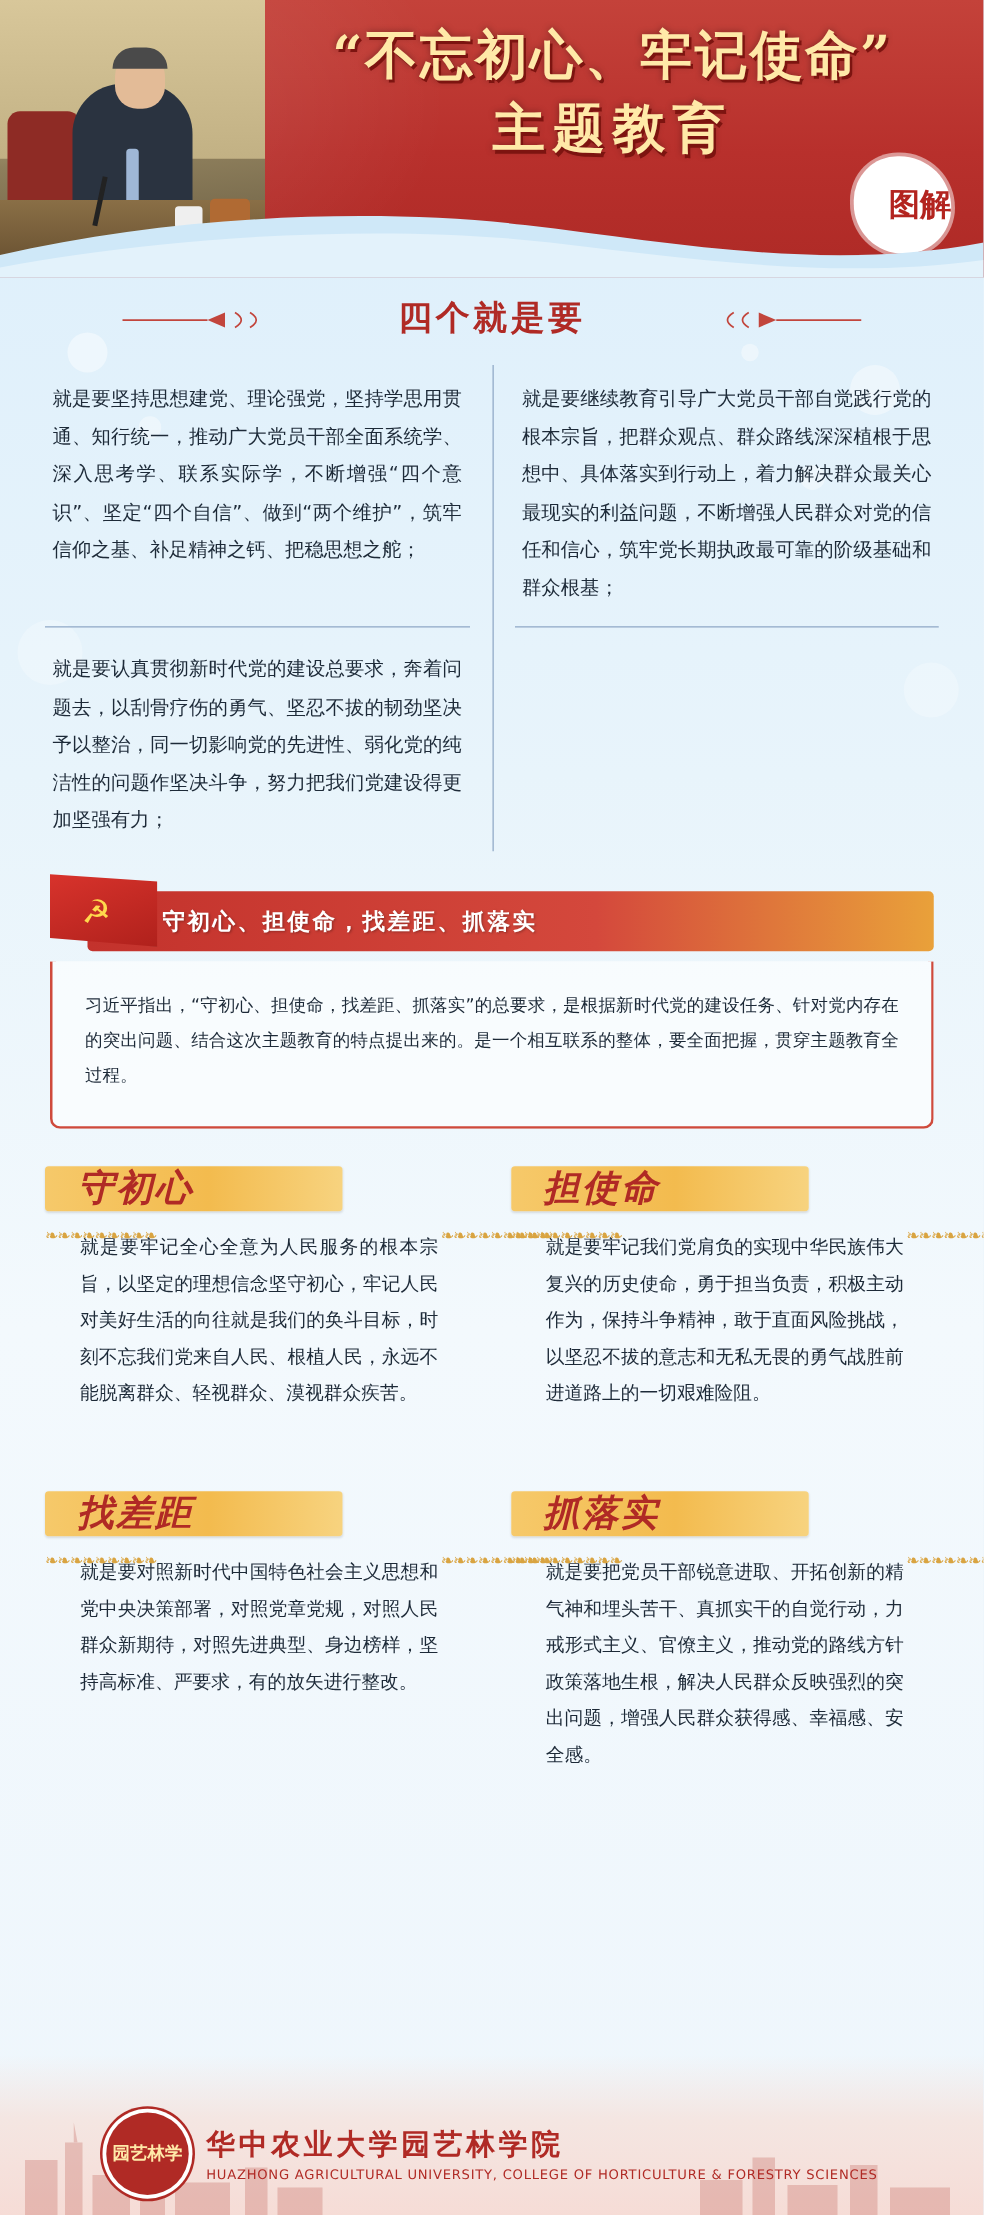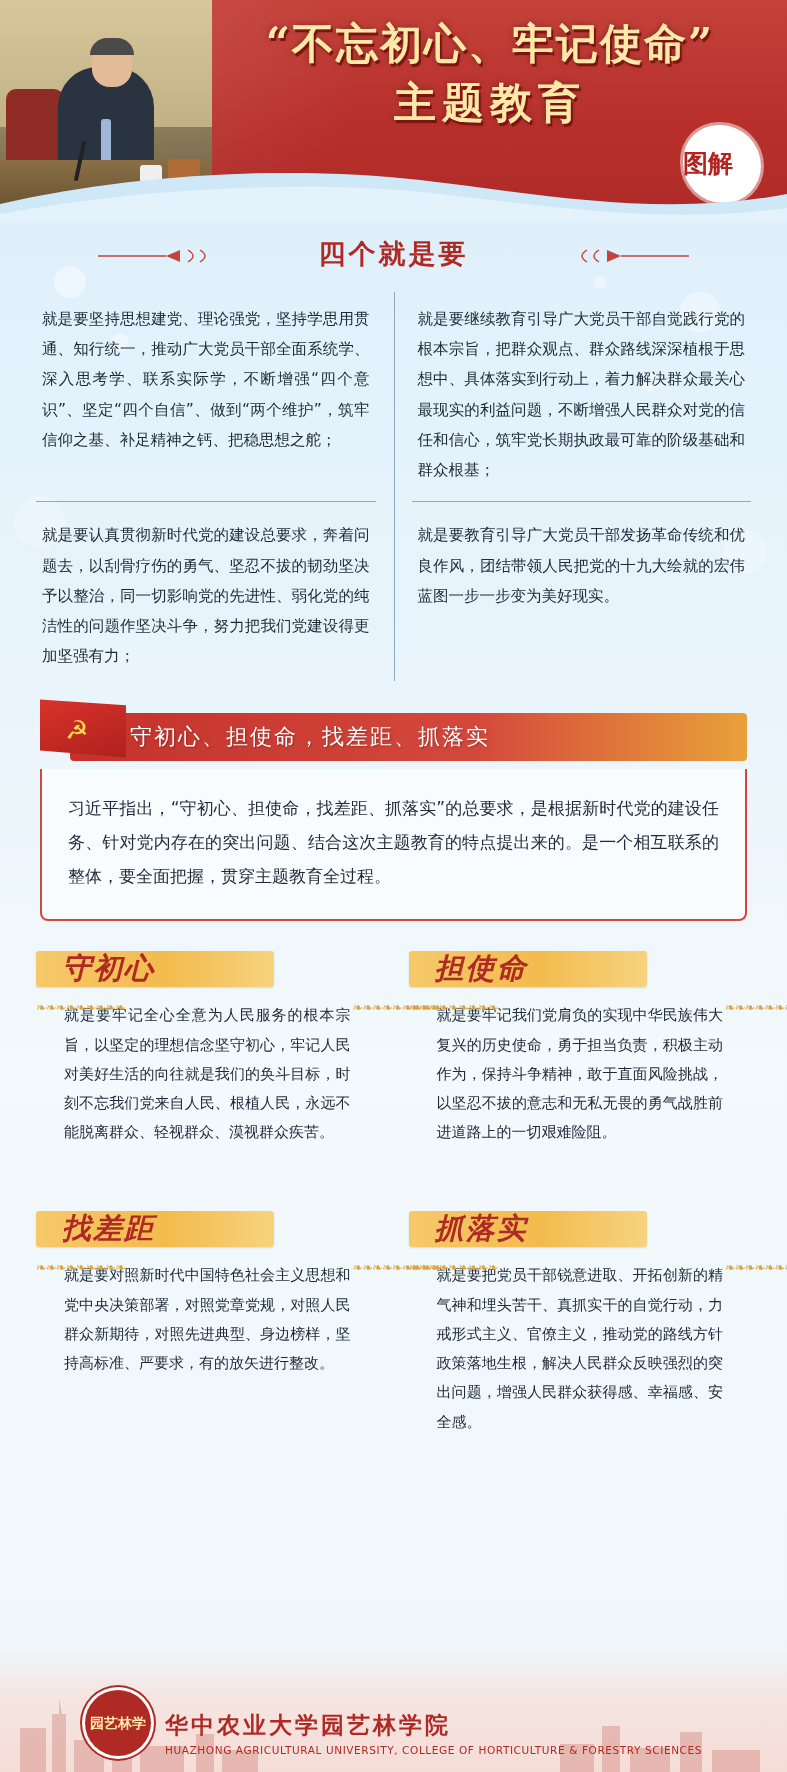--- a/index.html
+++ b/index.html
@@ -100,21 +100,21 @@
     text-shadow:2px 3px 0 #7d1410, 0 0 6px rgba(0,0,0,.35);
     margin-top:4px;
   }
   .seal{
     position:absolute;
     right:26px;top:125px;
     width:78px;height:78px;
     background:#ffffff;
     border-radius:46% 54% 48% 52%;
     box-shadow:0 0 0 3px rgba(255,255,255,.5);
-    display:flex;align-items:center;justify-content:flex-start;
+    display:flex;align-items:center;justify-content:flex-end;
   }
   .seal span{
     font-family:"DejaVu Serif","Liberation Serif",serif;
     font-size:25px;font-weight:bold;color:#b3241f;line-height:1.05;
     text-align:center;
   }
   .header-wave{
     position:absolute;left:0;bottom:-2px;width:100%;height:60px;
   }
 
@@ -174,42 +174,42 @@
     height:56px;
   }
   .banner .bar{
     position:absolute;left:30px;top:0;right:0;height:48px;
     background:linear-gradient(90deg,#c3322c 0%,#d4483c 60%,#e9a13a 100%);
     border-radius:4px;
     display:flex;align-items:center;
   }
   .banner .bar span{
     font-family:"DejaVu Serif","Liberation Serif",serif;
-    color:#fff;font-size:22px;font-weight:normal;letter-spacing:2px;
+    color:#fff;font-size:18px;font-weight:bold;letter-spacing:2px;
     padding-left:60px;
     text-shadow:1px 1px 2px rgba(0,0,0,.3);
   }
   .banner .flag{
     position:absolute;left:0;top:-14px;width:86px;height:58px;
     background:linear-gradient(160deg,#d8332c,#b0211c);
     clip-path:polygon(0 0,100% 10%,100% 100%,0 88%);
     box-shadow:1px 2px 3px rgba(0,0,0,.2);
   }
   .banner .emblem{
     position:absolute;left:20px;top:2px;width:34px;height:30px;
     color:#ffd84d;font-size:26px;line-height:30px;text-align:center;
   }
   .banner-box{
     margin:0 40px;
     border:2px solid #cf4a3c;
     border-top:none;
     border-radius:0 0 8px 8px;
     background:rgba(255,255,255,.62);
     padding:22px 26px 26px 26px;
-    font-size:17px;
+    font-size:14px;
     line-height:2.0;
     color:#1d2a38;
     text-align:justify;
     text-indent:0;
   }
 
   
   .cards{
     margin:26px 36px 0 36px;
     display:grid;
@@ -256,21 +256,21 @@
     position:absolute;left:0;bottom:0;width:100%;height:128px;
     background:linear-gradient(180deg,rgba(240,248,253,0) 0%,#f4e6e2 40%,#f6dcd6 100%);
     overflow:hidden;
   }
   .skyline{
     position:absolute;left:0;bottom:0;width:100%;height:84px;
     opacity:.35;
   }
   .logo-row{
     position:absolute;left:0;bottom:16px;width:100%;
-    display:flex;align-items:flex-end;justify-content:center;
+    display:flex;align-items:center;justify-content:center;
   }
   .logo-badge{
     width:66px;height:66px;border-radius:50%;
     background:#b02a25;color:#ffe9a8;
     display:flex;align-items:center;justify-content:center;
     font-family:"DejaVu Serif","Liberation Serif",serif;
     font-size:14px;line-height:1.05;text-align:center;font-weight:bold;
     margin-right:14px;
     box-shadow:0 0 0 3px #fff,0 0 0 5px #b02a25;
   }
@@ -346,21 +346,20 @@
   </div>
 
   <div class="quad">
     <div class="vline"></div>
     <div class="quad-grid quad-row1">
       <div class="quad-cell">就是要坚持思想建党、理论强党，坚持学思用贯通、知行统一，推动广大党员干部全面系统学、深入思考学、联系实际学，不断增强“四个意识”、坚定“四个自信”、做到“两个维护”，筑牢信仰之基、补足精神之钙、把稳思想之舵；</div>
       <div class="quad-cell">就是要继续教育引导广大党员干部自觉践行党的根本宗旨，把群众观点、群众路线深深植根于思想中、具体落实到行动上，着力解决群众最关心最现实的利益问题，不断增强人民群众对党的信任和信心，筑牢党长期执政最可靠的阶级基础和群众根基；</div>
     </div>
     <div class="quad-grid quad-row2">
       <div class="quad-cell">就是要认真贯彻新时代党的建设总要求，奔着问题去，以刮骨疗伤的勇气、坚忍不拔的韧劲坚决予以整治，同一切影响党的先进性、弱化党的纯洁性的问题作坚决斗争，努力把我们党建设得更加坚强有力；</div>
-      <div class="quad-cell">就是要教育引导广大党员干部发扬革命传统和优良作风，团结带领人民把党的十九大绘就的宏伟蓝图一步一步变为美好现实。</div>
     </div>
   </div>
 
   <div class="banner">
     <div class="bar">
       <span>守初心、担使命，找差距、抓落实</span>
     </div>
     <div class="flag"></div>
     <div class="emblem">☭</div>
   </div>

